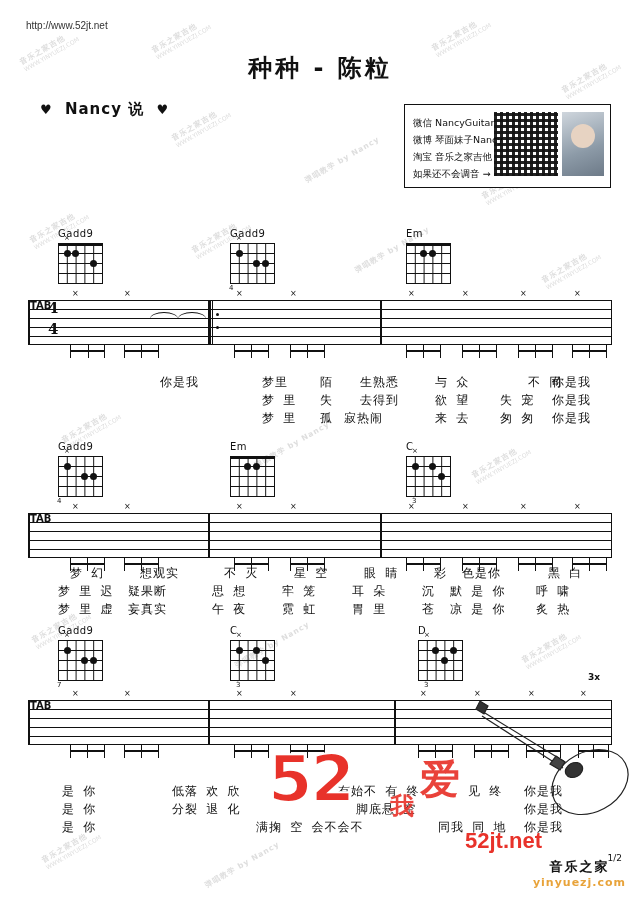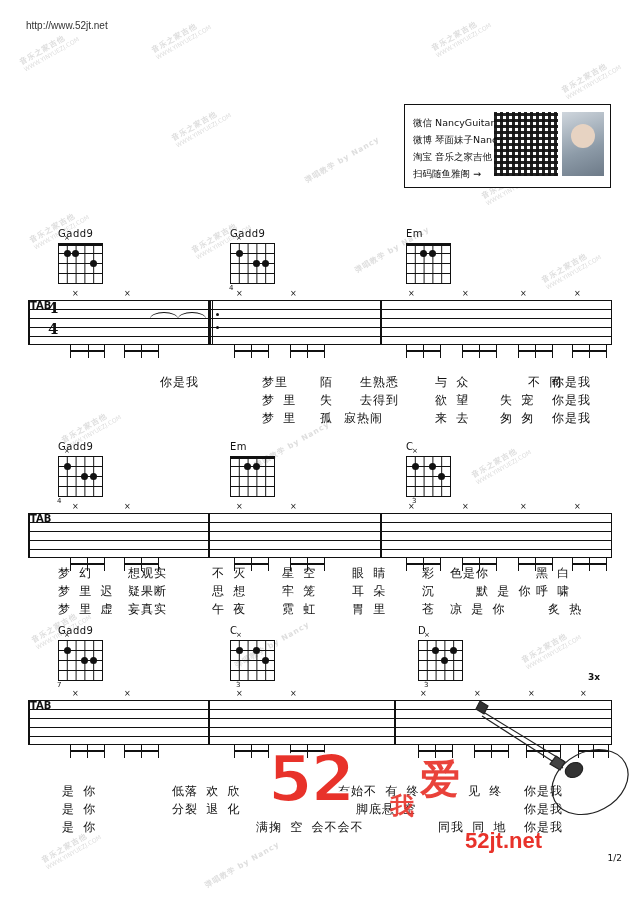--- a/index.html
+++ b/index.html
@@ -216,29 +216,35 @@
     </div>
   <div class="wm" style="left:40px;top:840px">
       <b>音乐之家吉他</b>
       <i>WWW.YINYUEZJ.COM</i>
     </div>
   <div class="wm" style="left:200px;top:860px">
       <b>弹唱教学 by Nancy</b>
     </div>
 
   <div class="url">http://www.52jt.net</div>
-
+  <div class="title">种种 - 陈粒</div>
+
+  <div class="nancy">
+    <span class="heart">♥</span>
+    <span style="margin:0 6px">Nancy 说</span>
+    <span class="heart">♥</span>
+  </div>
 
 
   <div class="contact">
     <div class="lines">
       <div>微信 NancyGuitar</div>
       <div>微博 琴面妹子Nancy</div>
       <div>淘宝 音乐之家吉他</div>
-      <div>扫码随鱼雅阁 →</div>
+      <div>如果还不会调音 →</div>
     </div>
     <div class="qr"></div>
     <div class="avatar"></div>
   </div>
 
   <div>
 
     <div class="chordname" style="left:58px;top:228px">Gadd9</div>
     <div class="chordbox" style="left:58px;top:243px">
       <div class="grid"></div>
@@ -441,49 +447,49 @@
       <div class="stem" style="left:490px;top:44px;height:14px"></div>
       <div class="stem" style="left:507px;top:44px;height:14px"></div>
       <div class="stem" style="left:524px;top:44px;height:14px"></div>
       <div class="beam" style="left:544px;top:50px;width:34px"></div>
       <div class="stem" style="left:544px;top:44px;height:14px"></div>
       <div class="stem" style="left:561px;top:44px;height:14px"></div>
       <div class="stem" style="left:578px;top:44px;height:14px"></div>
     </div>
 
     <div class="lyricblock">
-      <div class="lyricrow" style="top:565px;left:0;width:519px">
+      <div class="lyricrow" style="top:565px;left:12px;width:519px">
         <span class="ly" style="left:58px">梦 幻</span>
         <span class="ly" style="left:128px">想观实</span>
         <span class="ly" style="left:212px">不 灭</span>
         <span class="ly" style="left:282px">星 空</span>
         <span class="ly" style="left:352px">眼 睛</span>
         <span class="ly" style="left:422px">彩</span>
         <span class="ly" style="left:450px">色是你</span>
         <span class="ly" style="left:536px">黑 白</span>
       </div>
       <div class="lyricrow" style="top:583px;left:0;width:640px">
         <span class="ly" style="left:58px">梦 里 迟</span>
         <span class="ly" style="left:128px">疑果断</span>
         <span class="ly" style="left:212px">思 想</span>
         <span class="ly" style="left:282px">牢 笼</span>
         <span class="ly" style="left:352px">耳 朵</span>
         <span class="ly" style="left:422px">沉</span>
-        <span class="ly" style="left:476px">默 是 你</span>
+        <span class="ly" style="left:450px">默 是 你</span>
         <span class="ly" style="left:536px">呼 啸</span>
       </div>
       <div class="lyricrow" style="top:601px;left:0;width:640px">
         <span class="ly" style="left:58px">梦 里 虚</span>
         <span class="ly" style="left:128px">妄真实</span>
         <span class="ly" style="left:212px">午 夜</span>
         <span class="ly" style="left:282px">霓 虹</span>
         <span class="ly" style="left:352px">胃 里</span>
         <span class="ly" style="left:422px">苍</span>
         <span class="ly" style="left:450px">凉 是 你</span>
-        <span class="ly" style="left:548px">炙 热</span>
+        <span class="ly" style="left:536px">炙 热</span>
       </div>
     </div>
   </div>
 
   <div>
     <div class="chordname" style="left:58px;top:625px">Gadd9</div>
     <div class="chordbox" style="left:58px;top:640px">
       <div class="grid"></div>
       <div class="markx" style="left:6px">×</div>
       <div class="dot" style="left:5.5px;top:7px"></div>
@@ -603,14 +609,18 @@
       <path d="M18 16 l-8 -5 l-4 8 l8 5 z" fill="#333"></path>
     </g>
   </svg>
 
   <div class="logo52">52</div>
   <div class="logoLove">爱</div>
   <div class="logoMe">我</div>
   <div class="logoUrl">52jt.net</div>
   <div class="pagenum">1/2</div>
 
+  <div class="yinyue">
+    <div class="cn">音乐之家</div>
+    <div class="en">yinyuezj.com</div>
+  </div>
 
 </div>
 
 </body></html>

